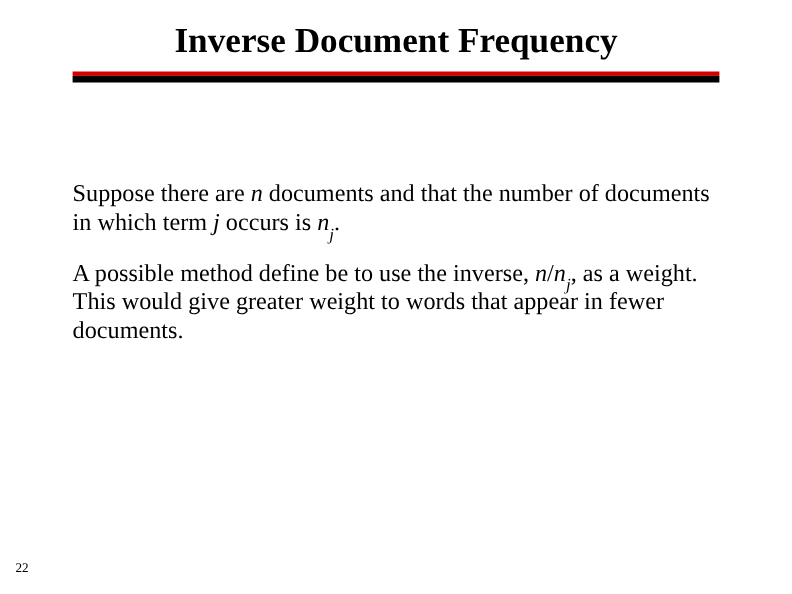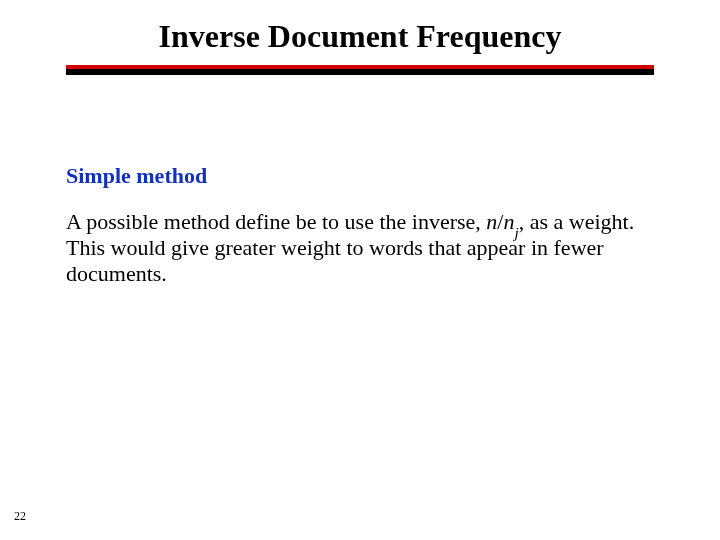--- a/index.html
+++ b/index.html
@@ -57,22 +57,24 @@
 
   <div class="title">Inverse Document Frequency</div>
 
   <div class="rule">
     <div class="red"></div>
     <div class="black"></div>
   </div>
 
   <div class="body">
 
+    <p>
+      <span>Suppose there are </span><i>n</i><span> documents and that the number of documents in which term </span><i>j</i><span> occurs is </span><i>n</i><i><sub>j</sub></i><span>.</span>
+    </p>
 
-    <p class="method-label">Simple method</p>
 
 
     <p>
       <span>A possible method define be to use the inverse, </span><i>n</i><span>/</span><i>n</i><i><sub>j</sub></i><span>, as a weight.  This would give greater weight to words that appear in fewer documents.</span>
     </p>
 
   </div>
 
   <div class="pagenum">22</div>
 

